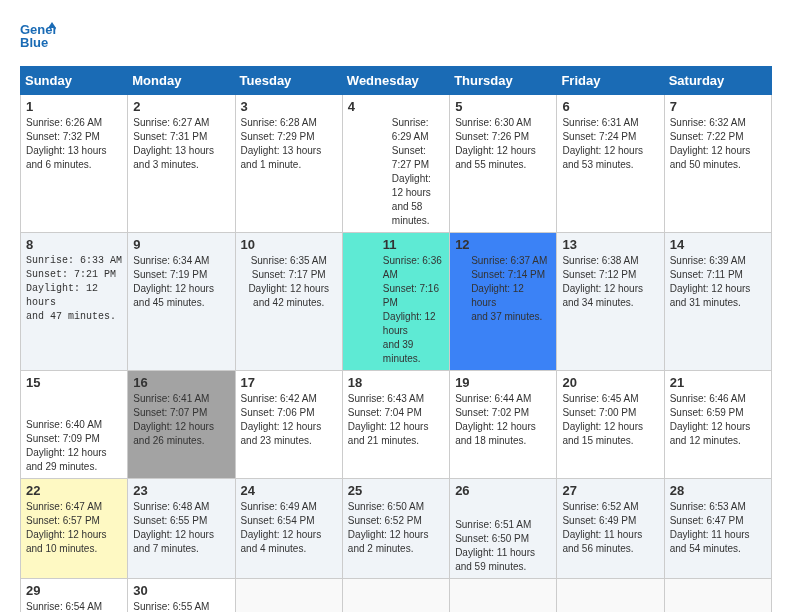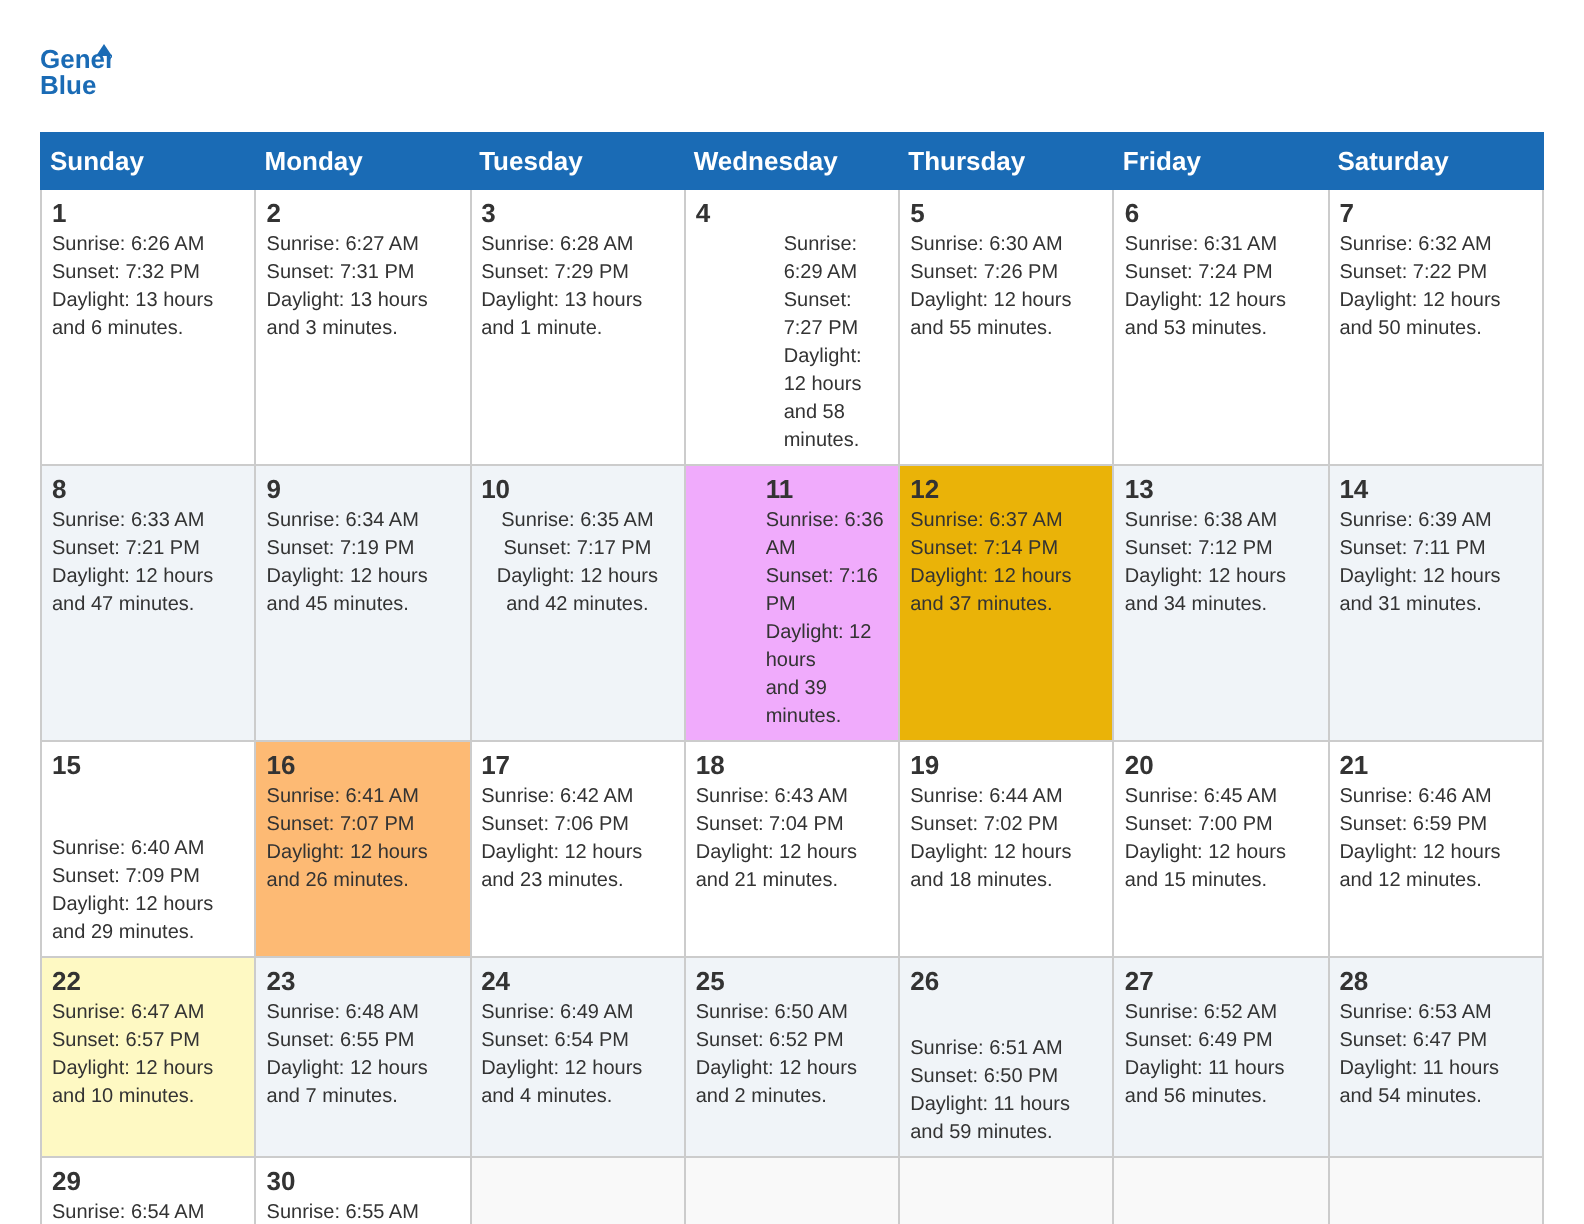--- a/index.html
+++ b/index.html
@@ -161,49 +161,49 @@
           <span class="day-num">7</span>
           <div class="day-info" style="white-space: pre-line;">Sunrise: 6:32 AM
 Sunset: 7:22 PM
 Daylight: 12 hours
 and 50 minutes.</div>
         </td>
       </tr>
       <tr>
         <td style="background: rgb(240, 244, 248);">
           <span class="day-num">8</span>
-          <div class="day-info" style="white-space: pre-line;">Sunrise: 6:33 AM
+          <div class="day-info" style="white-space: pre-line; font-family: Liberation Mono, monospace;">Sunrise: 6:33 AM
 Sunset: 7:21 PM
 Daylight: 12 hours
 and 47 minutes.</div>
         </td>
         <td style="background: rgb(240, 244, 248);">
           <span class="day-num">9</span>
           <div class="day-info" style="white-space: pre-line;">Sunrise: 6:34 AM
 Sunset: 7:19 PM
 Daylight: 12 hours
 and 45 minutes.</div>
         </td>
         <td style="background: rgb(240, 244, 248);">
           <span class="day-num">10</span>
           <div class="day-info" style="white-space: pre-line; text-align: center;">Sunrise: 6:35 AM
 Sunset: 7:17 PM
 Daylight: 12 hours
 and 42 minutes.</div>
         </td>
-        <td style="background: #f0abfc; padding-left: 40px;">
+        <td style="background: #5eead4; padding-left: 40px;">
           <span class="day-num">11</span>
           <div class="day-info" style="white-space: pre-line;">Sunrise: 6:36 AM
 Sunset: 7:16 PM
 Daylight: 12 hours
 and 39 minutes.</div>
         </td>
-        <td style="background: #eab308;">
+        <td style="background: #3b82f6;">
           <span class="day-num">12</span>
-          <div class="day-info" style="white-space: pre-line;">Sunrise: 6:37 AM
+          <div class="day-info" style="white-space: pre-line; margin-left: 16px;">Sunrise: 6:37 AM
 Sunset: 7:14 PM
 Daylight: 12 hours
 and 37 minutes.</div>
         </td>
         <td style="background: rgb(240, 244, 248);">
           <span class="day-num">13</span>
           <div class="day-info" style="white-space: pre-line;">Sunrise: 6:38 AM
 Sunset: 7:12 PM
 Daylight: 12 hours
 and 34 minutes.</div>
@@ -217,21 +217,21 @@
         </td>
       </tr>
       <tr>
         <td style="background: rgb(255, 255, 255);">
           <span class="day-num">15</span>
           <div class="day-info" style="white-space: pre-line; margin-top: 28px;">Sunrise: 6:40 AM
 Sunset: 7:09 PM
 Daylight: 12 hours
 and 29 minutes.</div>
         </td>
-        <td style="background: #fdba74;">
+        <td style="background: #a3a3a3;">
           <span class="day-num">16</span>
           <div class="day-info" style="white-space: pre-line;">Sunrise: 6:41 AM
 Sunset: 7:07 PM
 Daylight: 12 hours
 and 26 minutes.</div>
         </td>
         <td style="background: rgb(255, 255, 255);">
           <span class="day-num">17</span>
           <div class="day-info" style="white-space: pre-line;">Sunrise: 6:42 AM
 Sunset: 7:06 PM

